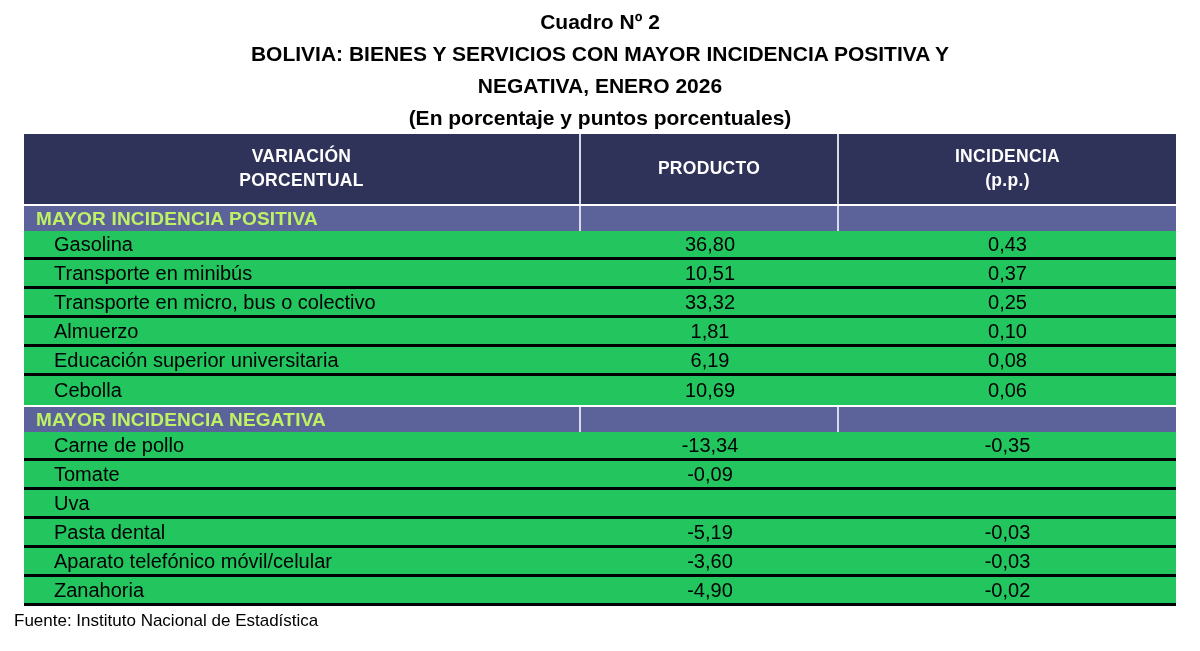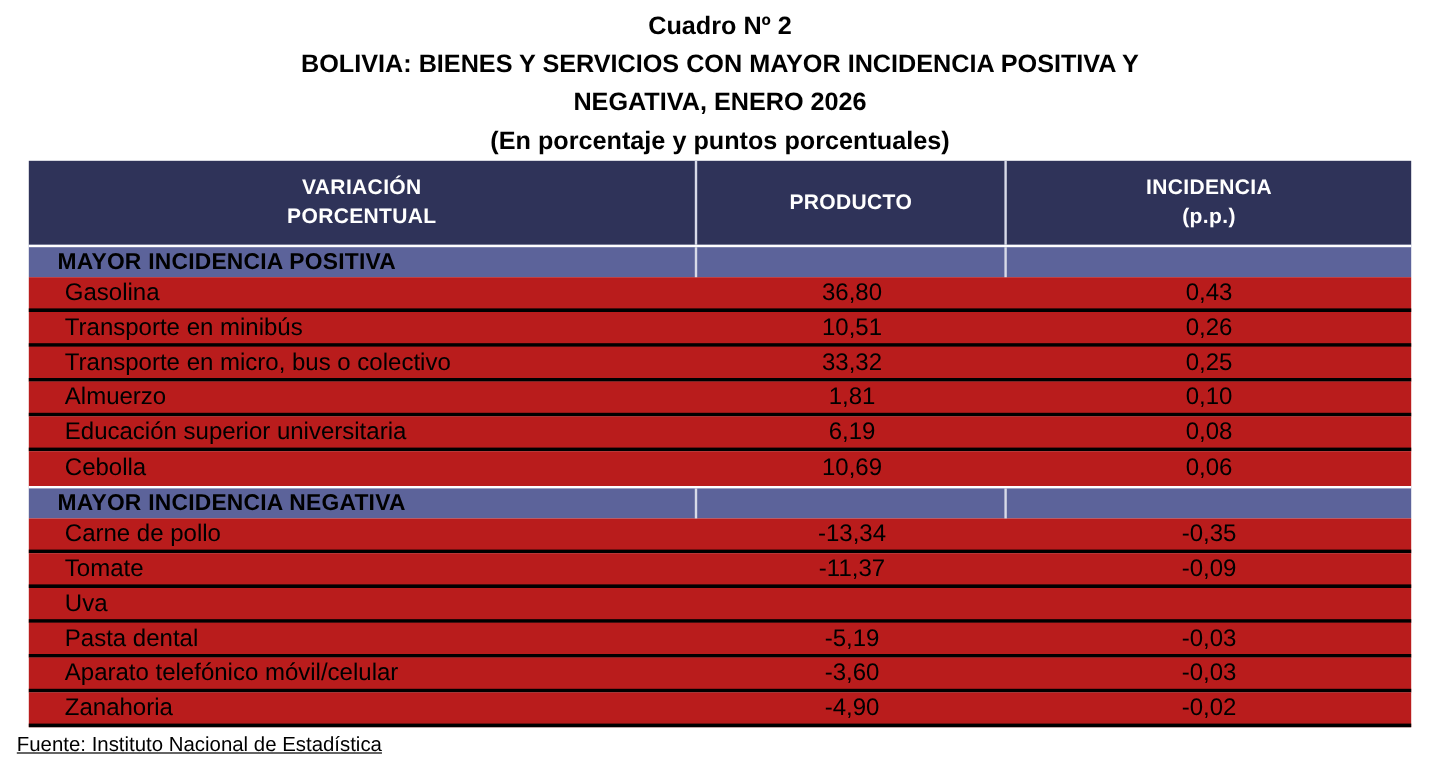--- a/index.html
+++ b/index.html
@@ -18,30 +18,30 @@
   .thead { background:#2F3359; height:70px; }
   .thead .hcell {
     color:#ffffff; font-weight:bold; font-size:17.5px; line-height:1.35;
     display:flex; align-items:center; justify-content:center; text-align:center;
     white-space:pre-line; letter-spacing:0.3px;
   }
   .sep { border-right:2px solid #D8DAE8; }
 
   .section { background:#5C639A; height:27px; border-top:2px solid #ffffff; }
   .section .slabel {
-    color:#000000; font-weight:bold; font-size:19px; letter-spacing:0.2px;
-    display:flex; align-items:center; padding-left:24px; white-space:nowrap;
+    color:#bef264; font-weight:bold; font-size:19px; letter-spacing:0.2px;
+    display:flex; align-items:center; padding-left:12px; white-space:nowrap;
   }
 
-  .drow { height:29px; border-bottom:3px solid #000000; background:#b91c1c; }
+  .drow { height:29px; border-bottom:3px solid #000000; background:#22c55e; }
   .drow.noline { border-bottom:none; }
   .drow .c1 { padding-left:30px; display:flex; align-items:center; font-size:20px; white-space:nowrap; }
   .drow .c2, .drow .c3 { display:flex; align-items:center; justify-content:center; font-size:20px; }
 
-  .source { margin:5px 0 0 14px; font-size:17px; color:#000;text-decoration:underline; }
+  .source { margin:5px 0 0 14px; font-size:17px; color:#000; }
 </style>
 </head>
 <body>
 
 <div class="page">
 
   <div class="titles">
     <div>Cuadro Nº 2</div>
     <div>BOLIVIA: BIENES Y SERVICIOS CON MAYOR INCIDENCIA POSITIVA Y</div>
     <div>NEGATIVA, ENERO 2026</div>
@@ -65,21 +65,21 @@
     </div>
 
     <div class="grid-row drow">
       <div class="c1">Gasolina</div>
       <div class="c2">36,80</div>
       <div class="c3">0,43</div>
     </div>
     <div class="grid-row drow">
       <div class="c1">Transporte en minibús</div>
       <div class="c2">10,51</div>
-      <div class="c3">0,26</div>
+      <div class="c3">0,37</div>
     </div>
     <div class="grid-row drow">
       <div class="c1">Transporte en micro, bus o colectivo</div>
       <div class="c2">33,32</div>
       <div class="c3">0,25</div>
     </div>
     <div class="grid-row drow">
       <div class="c1">Almuerzo</div>
       <div class="c2">1,81</div>
       <div class="c3">0,10</div>
@@ -101,21 +101,20 @@
       <div></div>
     </div>
 
     <div class="grid-row drow">
       <div class="c1">Carne de pollo</div>
       <div class="c2">-13,34</div>
       <div class="c3">-0,35</div>
     </div>
     <div class="grid-row drow">
       <div class="c1">Tomate</div>
-      <div class="c2">-11,37</div>
       <div class="c3">-0,09</div>
     </div>
     <div class="grid-row drow">
       <div class="c1">Uva</div>
     </div>
     <div class="grid-row drow">
       <div class="c1">Pasta dental</div>
       <div class="c2">-5,19</div>
       <div class="c3">-0,03</div>
     </div>

